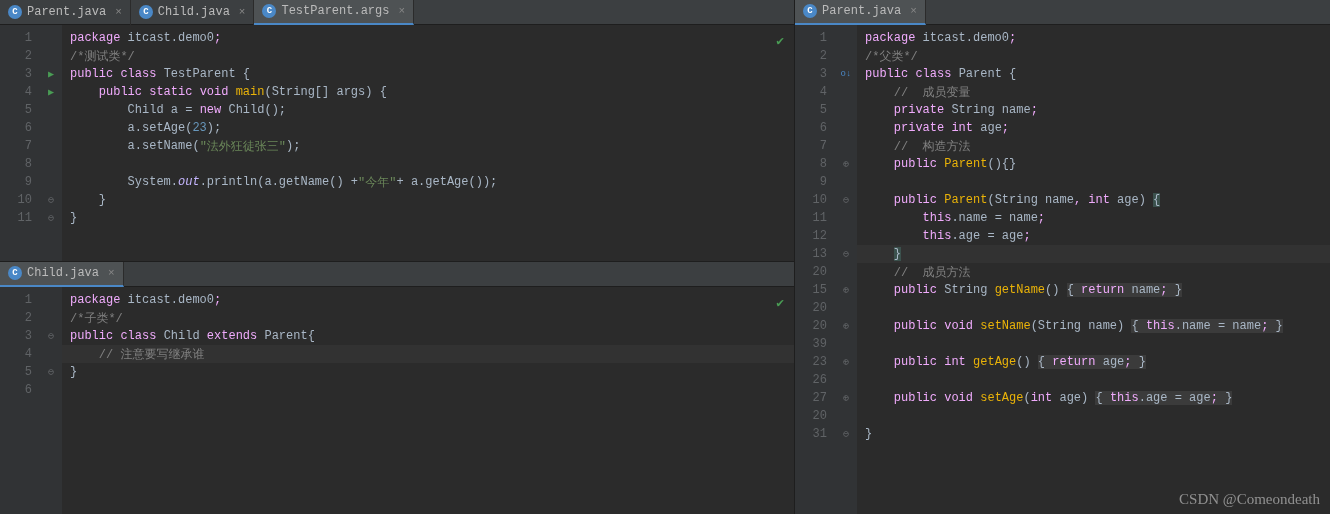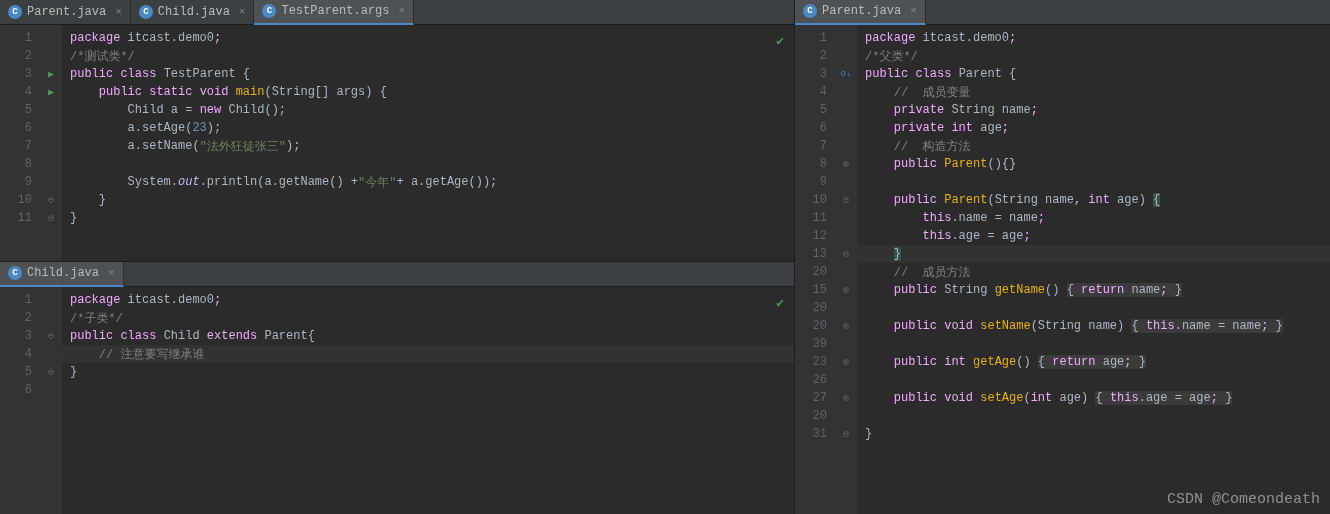--- a/index.html
+++ b/index.html
@@ -27,21 +27,21 @@
 .code{flex:1;padding:4px 0;white-space:pre}
 .code .line{padding-left:8px}
 .code .line.hl{background:#323232}
 .kw{color:#f0abfc}
 .str{color:#6a8759}
 .num{color:#6897bb}
 .cmt{color:#808080}
 .fn{color:#eab308}
 .it{color:#c4b5fd;font-style:italic}
 .check{position:absolute;top:8px;right:10px;color:#499c54;font-size:13px}
-.watermark{position:absolute;right:10px;bottom:6px;color:#bbb;font-size:15px;font-family:Liberation Mono, monospace;opacity:.7}
+.watermark{position:absolute;right:10px;bottom:6px;color:#bbb;font-size:15px;font-family:Liberation Serif, serif;opacity:.7}
 </style>
 </head>
 <body>
 
 <div class="split">
  <div class="left">
   <div class="pane pane-top">
    <div class="tabs" id="tabs-tl">
           <div class="tab">
             <span class="tab-icon">C</span>

